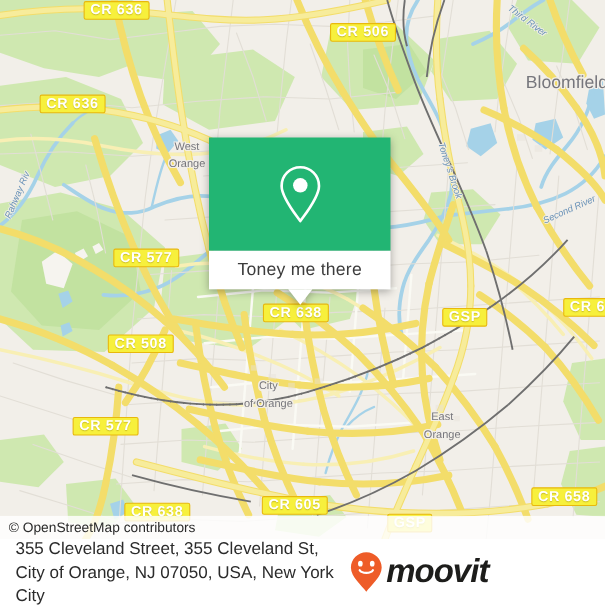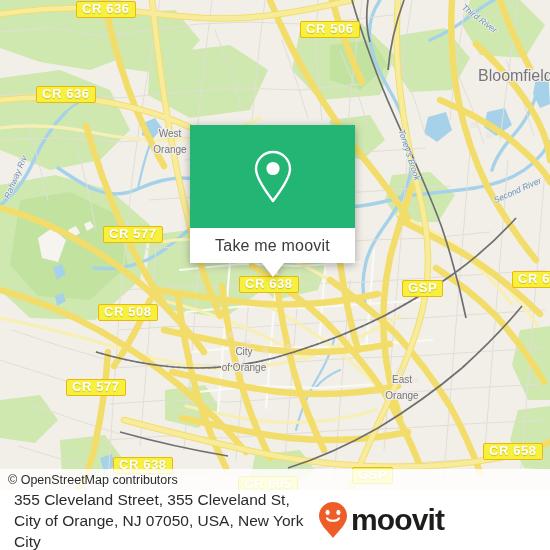--- a/index.html
+++ b/index.html
@@ -93,21 +93,21 @@
   #footer{
     position:absolute;left:0;bottom:0;width:458px;height:60px;
     background:#fff;display:flex;align-items:center;
     box-sizing:border-box;padding:0 14px 0 14px;
   }
   #footer-address{
     flex:1 1 auto;
     font-size:15.5px;color:#2b2b2b;line-height:21px;
     padding-right:10px;
   }
-  #brand{flex:0 0 auto;display:flex;align-items:center;gap:3px;}
+  #brand{flex:0 0 auto;display:flex;align-items:center;gap:3px;font-style:italic;}
   #brand-word{
     font-size:30px;color:#1d1d1b;font-weight:bold;letter-spacing:-0.9px;
     line-height:30px;
   }
 </style>
 </head>
 <body>
 
 <div id="app">
 
@@ -400,35 +400,35 @@
     <div class="shield" style="left:300px;top:21px;">CR 506</div>
     <div class="shield" style="left:36px;top:86px;">CR 636</div>
     <div class="shield" style="left:103px;top:226px;">CR 577</div>
     <div class="shield" style="left:98px;top:304px;text-align:center;">CR 508</div>
     <div class="shield" style="left:239px;top:276px;">CR 638</div>
     <div class="shield" style="left:402px;top:280px;">GSP</div>
     <div class="shield" style="left:512px;top:271px;">CR 670</div>
     <div class="shield" style="left:66px;top:379px;">CR 577</div>
     <div class="shield" style="left:483px;top:443px;">CR 658</div>
     <div class="shield" style="left:113px;top:457px;">CR 638</div>
-    <div class="shield" style="left:238px;top:476px;">CR 605</div>
+    <div class="shield" style="left:238px;top:451px;">CR 605</div>
     <div class="shield" style="left:352px;top:467px;">GSP</div>
 
     <div id="attrib">© OpenStreetMap contributors</div>
   </div>
 
   <div id="popup">
     <div id="popup-top" style="background:#22b573;">
       <svg class="pin-svg" width="42" height="56" viewBox="0 0 42 56">
         <path d="M21 3 C11.6 3 4 10.6 4 20 C4 30.5 16.5 45.5 21 52 C25.5 45.5 38 30.5 38 20 C38 10.6 30.4 3 21 3 Z" fill="none" stroke="#ffffff" stroke-width="2.4" stroke-linejoin="round"></path>
         <circle cx="21" cy="19.5" r="6.6" fill="#ffffff"></circle>
       </svg>
     </div>
     <div id="popup-bottom">
-      <span id="popup-label">Take me moovit</span>
+      <span id="popup-label">Toney me there</span>
     </div>
     <div id="popup-tail"></div>
   </div>
 
   <div id="footer">
     <div id="footer-address">355 Cleveland Street, 355 Cleveland St, City of Orange, NJ 07050, USA, New York City</div>
     <div id="brand">
       <svg width="30" height="38" viewBox="0 0 30 38">
         <path d="M15 1 C7.3 1 1 7.3 1 15 C1 23.5 11 31.5 15 37 C19 31.5 29 23.5 29 15 C29 7.3 22.7 1 15 1 Z" fill="#ee5c28"></path>
         <ellipse cx="9.6" cy="11.4" rx="2.1" ry="2.6" fill="#ffffff"></ellipse>

